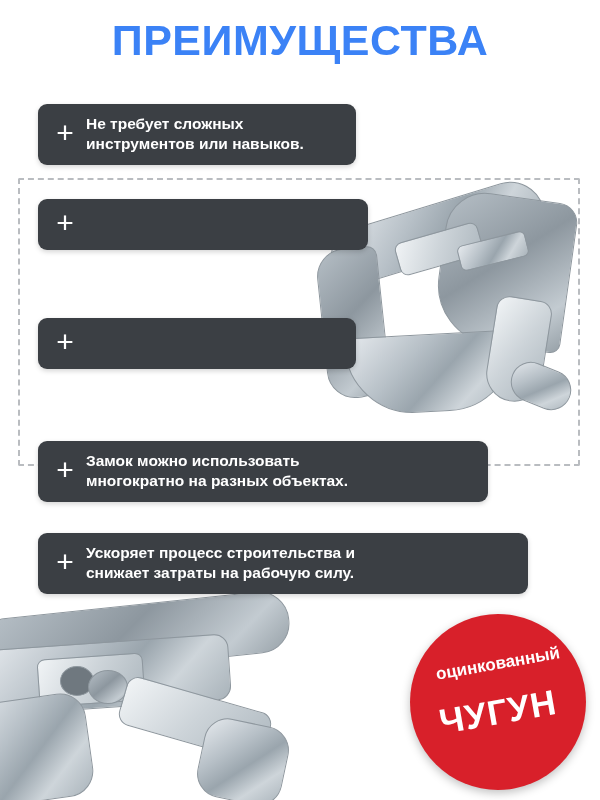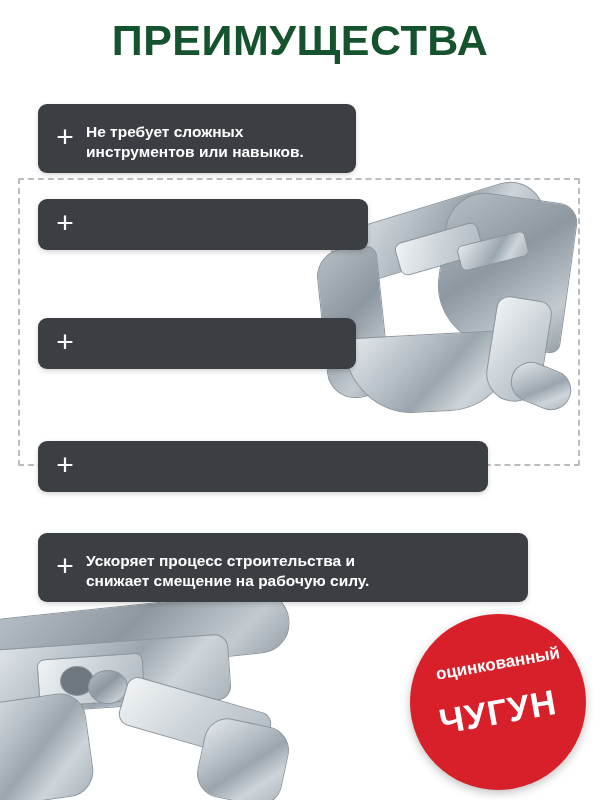--- a/index.html
+++ b/index.html
@@ -17,21 +17,21 @@
   }
 
   
   .title {
     position: absolute;
     top: 18px; left: 0; width: 100%;
     text-align: center;
     font-size: 43px;
     font-weight: 700;
     letter-spacing: 0.5px;
-    color: #14532d;
+    color: #3b82f6;
     line-height: 1.05;
   }
 
   
   .dashed-frame {
     position: absolute;
     left: 18px; top: 178px;
     width: 562px; height: 288px;
     border: 2px dashed #b9bcc0;
     border-radius: 2px;
@@ -59,21 +59,20 @@
     margin-right: 6px;
     position: relative;
     top: -1px;
   }
   .pill .ptext {
     font-size: 15.5px;
     line-height: 1.28;
     font-weight: 600;
     color: #ffffff;
     white-space: pre-line;
-    margin-top: 8px;
   }
 
   #pill-0 { left: 38px; top: 104px;  width: 318px; }
   #pill-1 { left: 38px; top: 199px;  width: 330px; }
   #pill-2 { left: 38px; top: 318px;  width: 318px; }
   #pill-3 { left: 38px; top: 441px;  width: 450px; }
   #pill-4 { left: 38px; top: 533px;  width: 490px; }
 
   
   .photo { position: absolute; }
@@ -164,26 +163,28 @@
   <div class="pill" id="pill-1">
     <div class="plus">+</div>
   </div>
 
   <div class="pill" id="pill-2">
     <div class="plus">+</div>
   </div>
 
   <div class="pill" id="pill-3">
     <div class="plus">+</div>
+    <div class="ptext">Замок можно использовать
+многократно на разных объектах.</div>
   </div>
 
   <div class="pill" id="pill-4">
     <div class="plus">+</div>
     <div class="ptext">Ускоряет процесс строительства и
-снижает смещение на рабочую силу.</div>
+снижает затраты на рабочую силу.</div>
   </div>
 
   <div class="badge">
     <div class="line1">оцинкованный</div>
     <div class="line2">ЧУГУН</div>
   </div>
 
 </div>
 
 </body></html>

